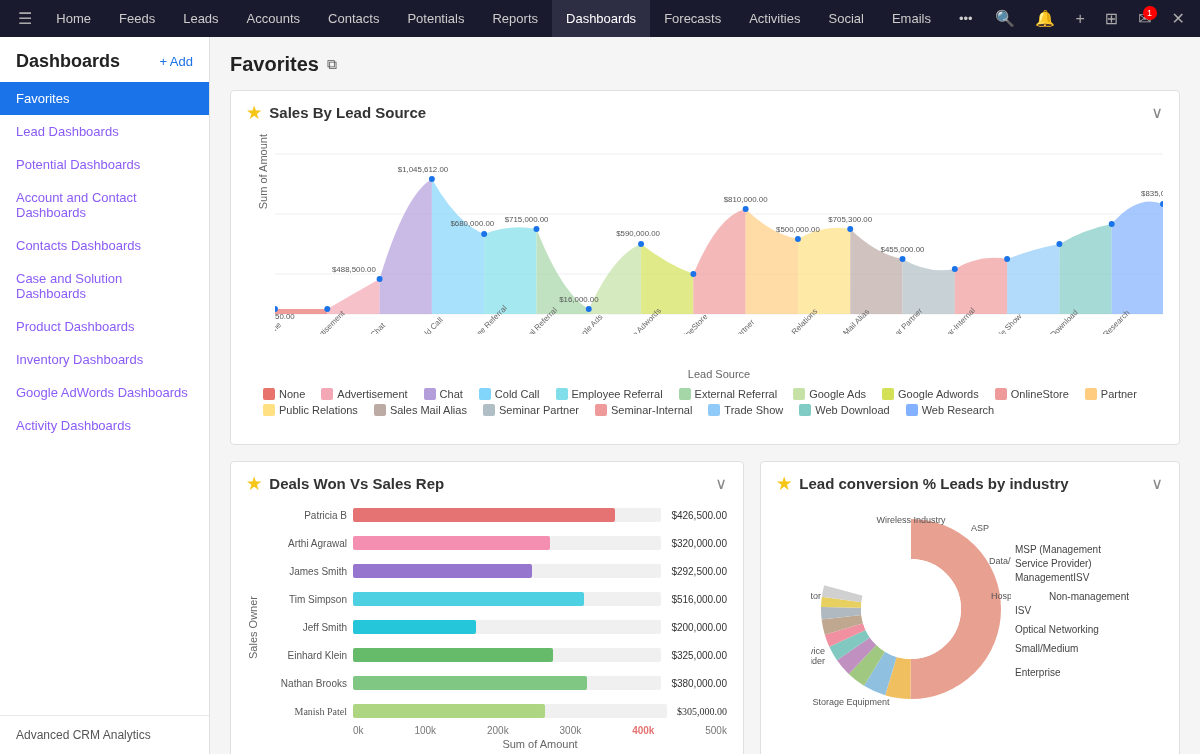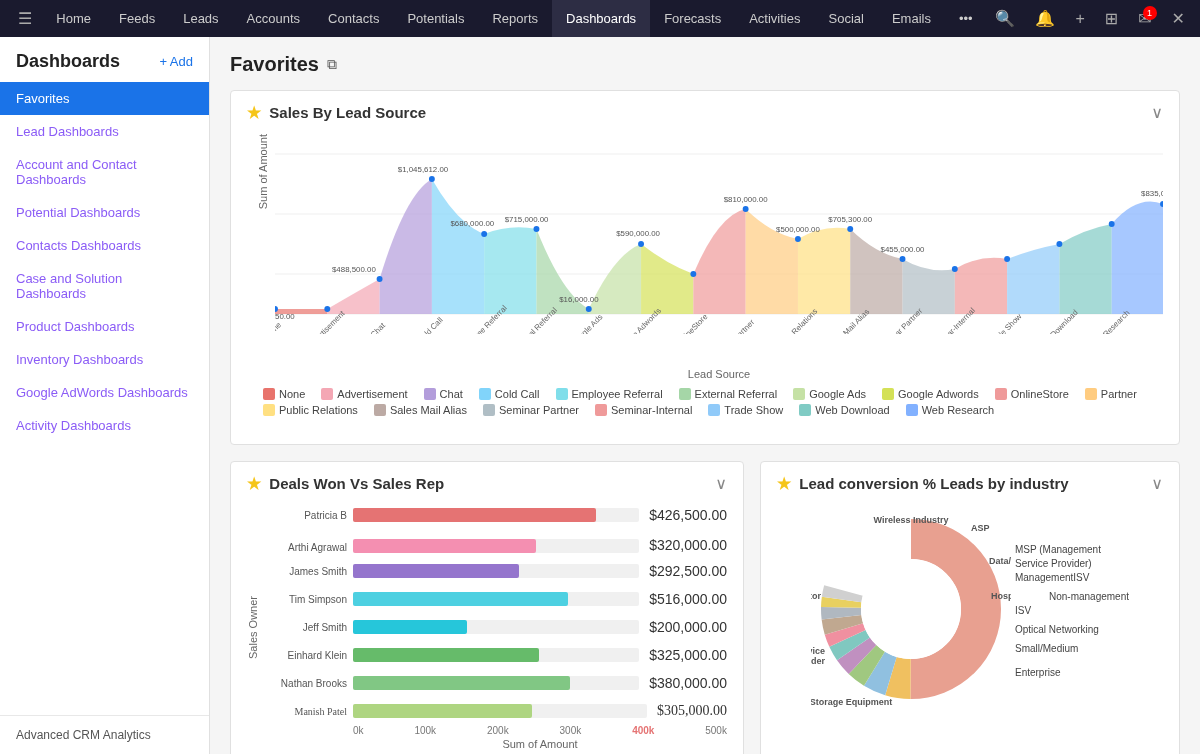--- a/index.html
+++ b/index.html
@@ -186,21 +186,21 @@
       height: 14px;
       background: #f0f0f0;
       border-radius: 2px;
       position: relative;
     }
     .bar-fill {
       height: 100%;
       border-radius: 2px;
     }
     .bar-value {
-      font-size: 14px;
+      font-size: 10px;
       color: #333;
       margin-left: 4px;
       white-space: nowrap;
     }
     .bar-chart-x-axis {
       display: flex;
       justify-content: space-between;
       margin-left: 86px;
       font-size: 10px;
       color: #777;
@@ -250,22 +250,22 @@
 <div class="main-layout">
 
   <aside class="sidebar">
     <div class="sidebar-header">
       <span class="sidebar-title">Dashboards</span>
       <span class="sidebar-add">+ Add</span>
     </div>
     <nav class="sidebar-nav">
       <div class="sidebar-item active">Favorites</div>
       <div class="sidebar-item">Lead Dashboards</div>
+      <div class="sidebar-item">Potential Dashboards</div>
       <div class="sidebar-item">Account and Contact Dashboards</div>
-      <div class="sidebar-item">Potential Dashboards</div>
       <div class="sidebar-item">Contacts Dashboards</div>
       <div class="sidebar-item">Case and Solution Dashboards</div>
       <div class="sidebar-item">Product Dashboards</div>
       <div class="sidebar-item">Inventory Dashboards</div>
       <div class="sidebar-item">Google AdWords Dashboards</div>
       <div class="sidebar-item">Activity Dashboards</div>
     </nav>
     <div class="sidebar-footer">Advanced CRM Analytics</div>
   </aside>
 
@@ -480,21 +480,21 @@
               <div>
 
                 <div class="bar-row">
                   <span class="bar-label">Patricia B</span>
                   <div class="bar-track">
                     <div class="bar-fill" style="width:85%;background:#e57373;"></div>
                   </div>
                   <span class="bar-value">$426,500.00</span>
                 </div>
 
-                <div class="bar-row" style="margin-top:8px;align-items:flex-end;">
+                <div class="bar-row" style="margin-top:8px;">
                   <span class="bar-label">Arthi Agrawal</span>
                   <div class="bar-track">
                     <div class="bar-fill" style="width:64%;background:#f48fb1;"></div>
                   </div>
                   <span class="bar-value">$320,000.00</span>
                 </div>
 
                 <div class="bar-row" style="margin-top:8px;">
                   <span class="bar-label">James Smith</span>
                   <div class="bar-track">
@@ -562,21 +562,21 @@
         <div class="card-header">
           <div class="card-title">
             <span class="star">★</span>
             <span>Lead conversion % Leads by industry</span>
           </div>
           <span class="chevron">∨</span>
         </div>
         <div class="card-body">
           <div style="display:flex; align-items:center; justify-content:center; padding:4px 0;">
 
-            <div style="position:relative; flex-shrink:0;font-weight:bold;">
+            <div style="position:relative; flex-shrink:0;">
               <svg width="200" height="200" viewBox="0 0 200 200">
 
                 <circle cx="100" cy="100" r="70" fill="none" stroke="#e8a090" stroke-width="40" stroke-dasharray="220 220" stroke-dashoffset="0" transform="rotate(-90 100 100)"></circle>
 
                 <circle cx="100" cy="100" r="70" fill="none" stroke="#f0c060" stroke-width="40" stroke-dasharray="20 420" stroke-dashoffset="-220" transform="rotate(-90 100 100)"></circle>
                 <circle cx="100" cy="100" r="70" fill="none" stroke="#90c0e0" stroke-width="40" stroke-dasharray="18 422" stroke-dashoffset="-240" transform="rotate(-90 100 100)"></circle>
                 <circle cx="100" cy="100" r="70" fill="none" stroke="#a0c880" stroke-width="40" stroke-dasharray="15 425" stroke-dashoffset="-258" transform="rotate(-90 100 100)"></circle>
                 <circle cx="100" cy="100" r="70" fill="none" stroke="#c090c0" stroke-width="40" stroke-dasharray="14 426" stroke-dashoffset="-273" transform="rotate(-90 100 100)"></circle>
                 <circle cx="100" cy="100" r="70" fill="none" stroke="#80c8c0" stroke-width="40" stroke-dasharray="12 428" stroke-dashoffset="-287" transform="rotate(-90 100 100)"></circle>
                 <circle cx="100" cy="100" r="70" fill="none" stroke="#f090a0" stroke-width="40" stroke-dasharray="10 430" stroke-dashoffset="-299" transform="rotate(-90 100 100)"></circle>

